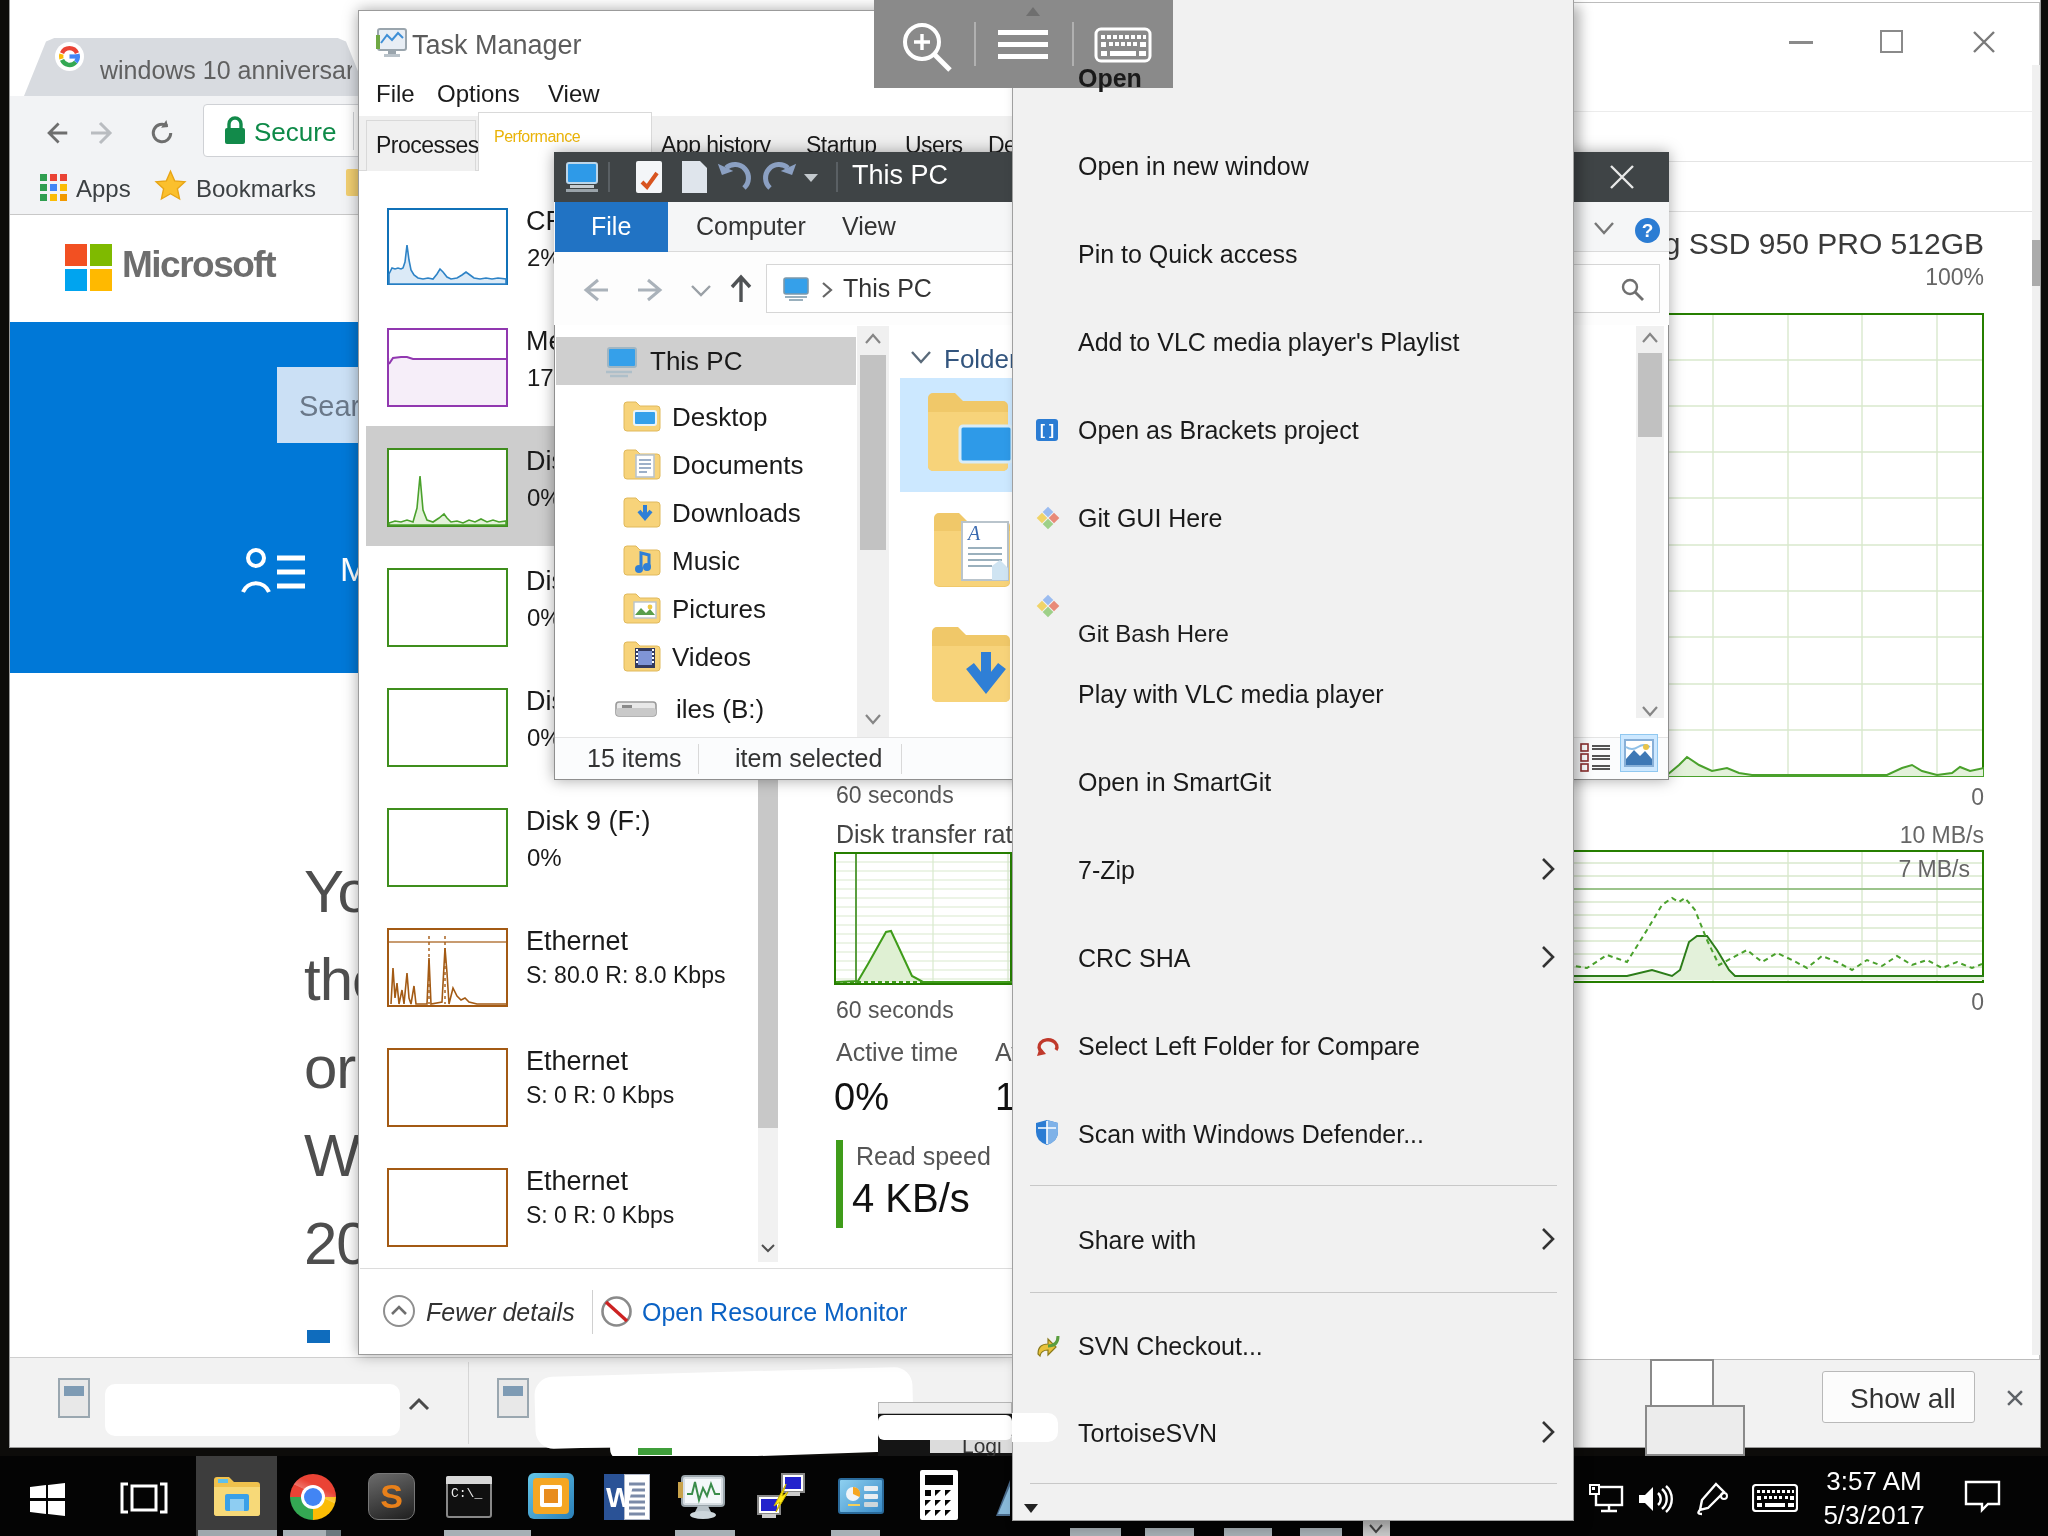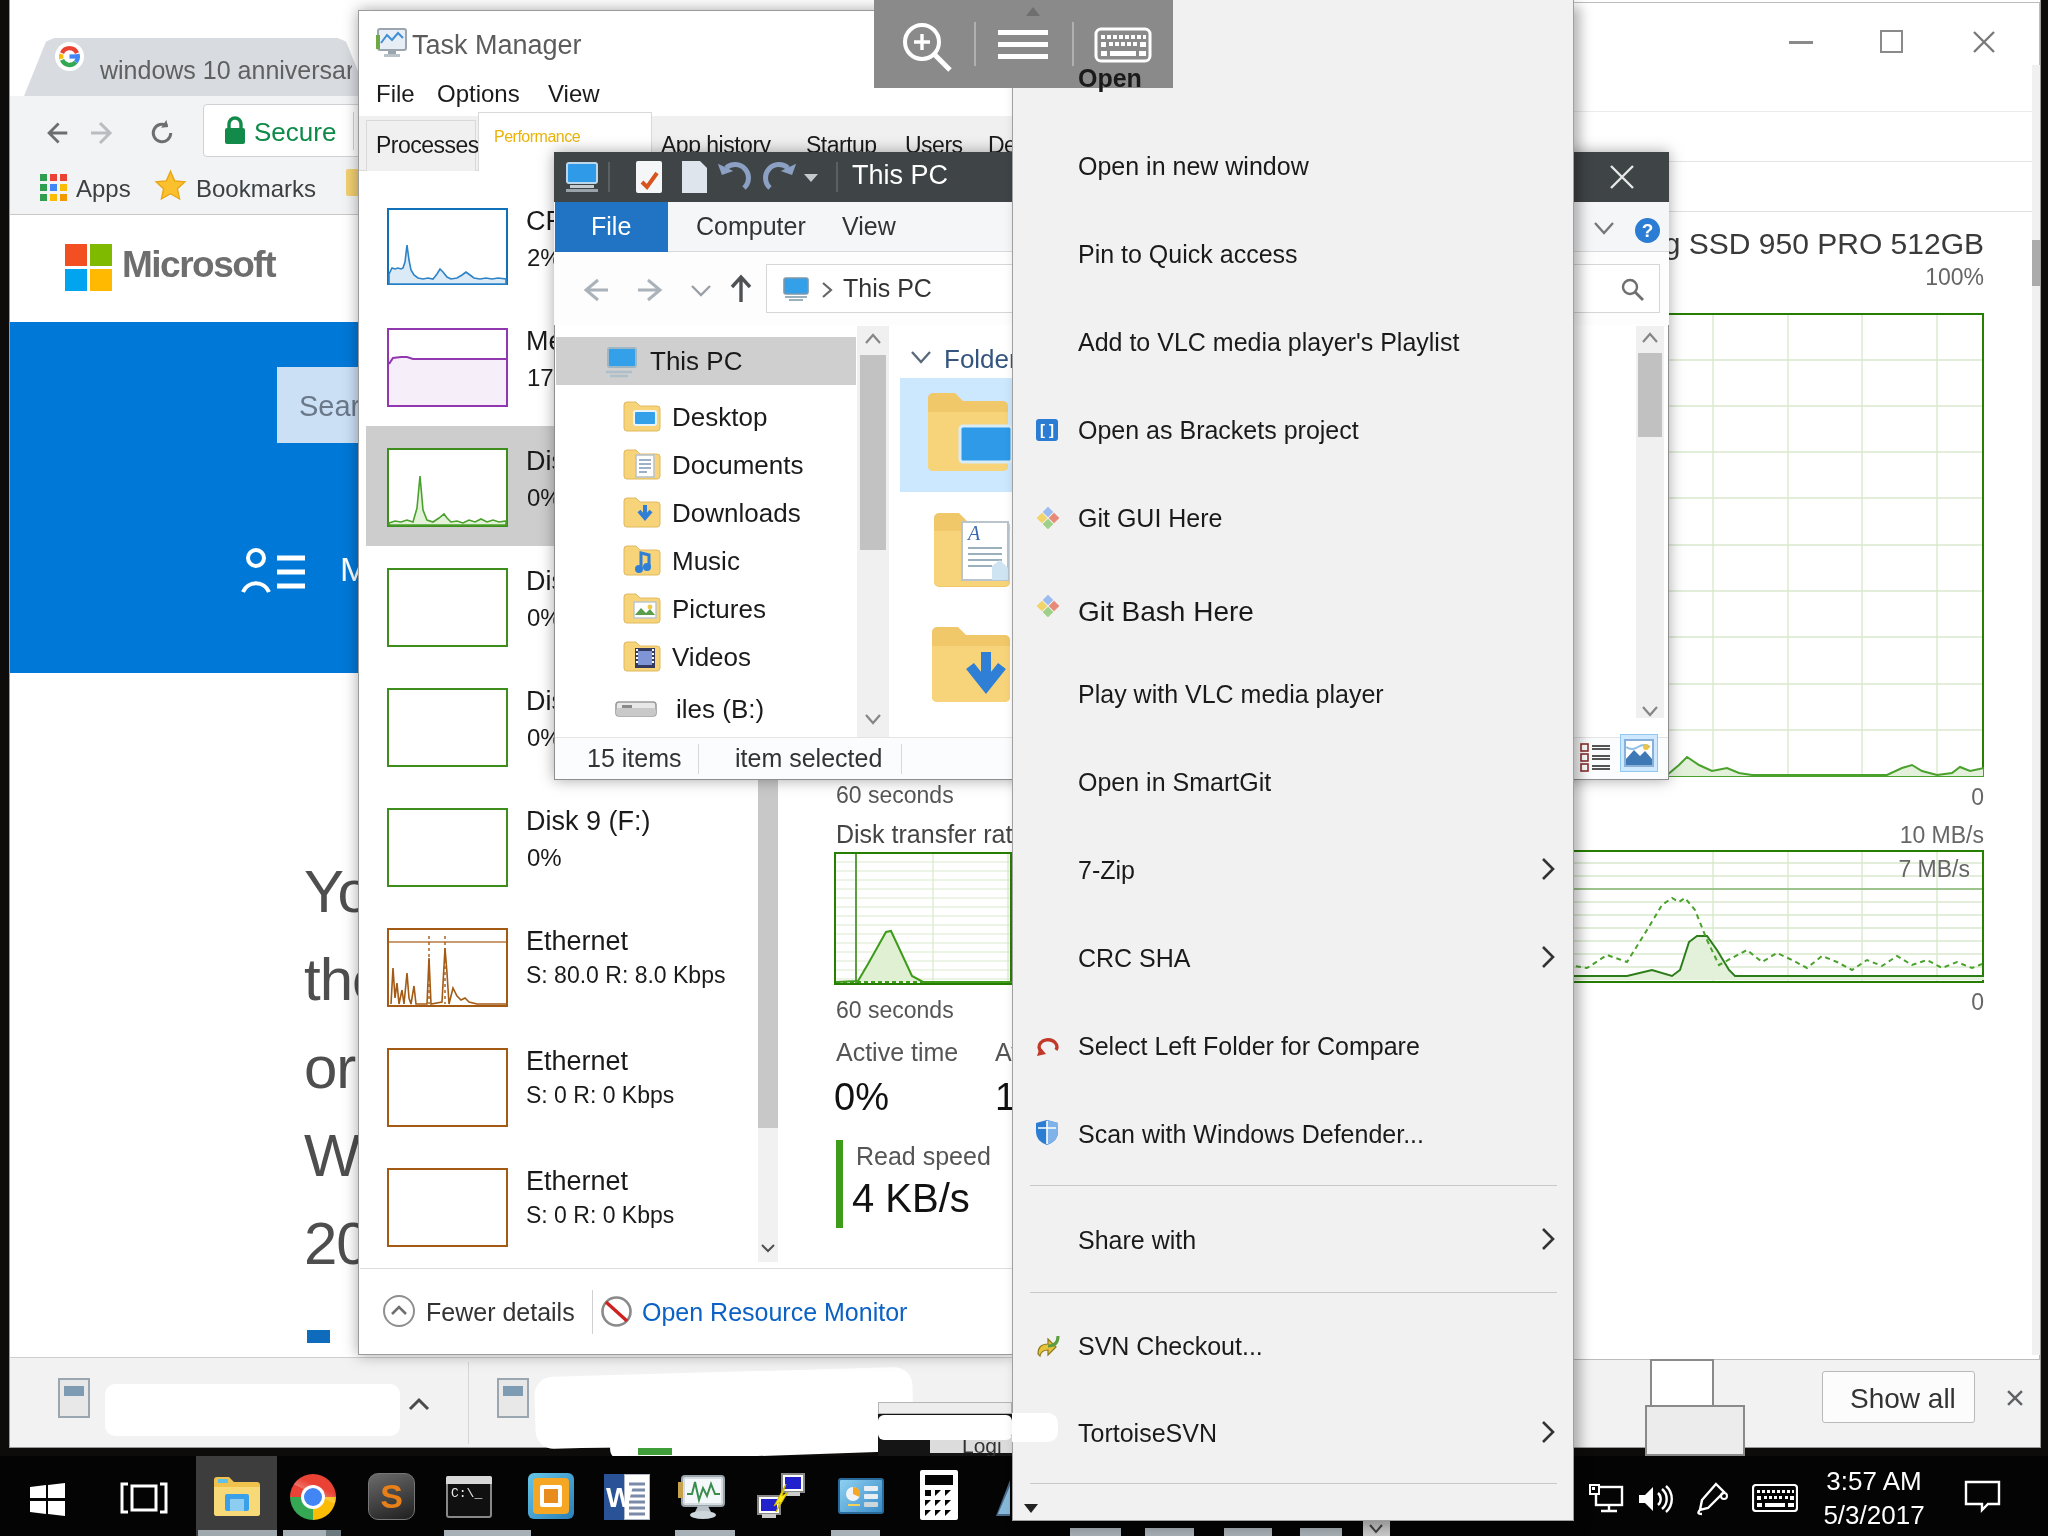--- a/index.html
+++ b/index.html
@@ -291,21 +291,21 @@
 <div class="abs" style="left:995px; top:1076px; font-size:38px; color:#111;">1</div>
 <div class="abs" style="left:836px; top:1140px; width:7px; height:88px; background:#3f9c1a;"></div>
 <div class="abs" style="left:856px; top:1142px; font-size:25px; color:#555;">Read speed</div>
 <div class="abs" style="left:852px; top:1176px; font-size:40px; color:#111;">4 KB/s</div>
 
 <div class="abs" style="left:360px; top:1268px; width:652px; height:1px; background:#dcdcdc;"></div>
 <svg class="abs" style="left:382px; top:1294px;" width="34" height="34" viewBox="0 0 34 34">
     <circle cx="17" cy="17" r="15" stroke="#8f8f8f" stroke-width="2" fill="none"></circle>
     <path d="M10 20 L17 13 L24 20" stroke="#6f6f6f" stroke-width="2.6" fill="none"></path>
   </svg>
-<div class="abs" style="left:426px; top:1298px; font-size:25px; color:#333;">Fewer details</div>
+<div class="abs" style="left:426px; top:1298px; font-size:25px; color:#333;font-style:italic;">Fewer details</div>
 <div class="abs" style="left:592px; top:1290px; width:1px; height:44px; background:#d0d0d0;"></div>
 <svg class="abs" style="left:600px; top:1295px;" width="33" height="33" viewBox="0 0 33 33">
     <circle cx="16.5" cy="16.5" r="14" fill="#fff" stroke="#8a8a8a" stroke-width="2.6"></circle>
     <path d="M6 7 L27 26" stroke="#cc2222" stroke-width="3.4"></path>
   </svg>
 <div class="abs" style="left:642px; top:1298px; font-size:25px; color:#0b62c4;">Open Resource Monitor</div>
 
 <div id="explorer" class="win" style="left:554px; top:152px; width:1115px; height:628px; border:1px solid #8f8f8f; background:#fff; box-shadow:0 0 14px rgba(0,0,0,0.35);">
 </div>
 
@@ -654,21 +654,21 @@
 <svg class="abs" style="left:1964px; top:1480px;" width="37" height="34" viewBox="0 0 37 34">
     <path d="M2 2 H35 V24 H24 L18 30 L18 24 H2 Z" stroke="#fff" stroke-width="2.4" fill="none"></path>
   </svg>
 
 <div id="ctxmenu" class="abs" style="left:1012px; top:0; width:562px; height:1521px; background:#f1f1f1; border:1px solid #a0a0a0; border-top:none; box-shadow:6px 6px 12px rgba(0,0,0,0.3);"></div>
 <div class="abs" style="left:1078px; top:152px; font-size:25px; color:#1a1a1a;">Open in new window</div>
 <div class="abs" style="left:1078px; top:240px; font-size:25px; color:#1a1a1a;">Pin to Quick access</div>
 <div class="abs" style="left:1078px; top:328px; font-size:25px; color:#1a1a1a;">Add to VLC media player's Playlist</div>
 <div class="abs" style="left:1078px; top:416px; font-size:25px; color:#1a1a1a;">Open as Brackets project</div>
 <div class="abs" style="left:1078px; top:504px; font-size:25px; color:#1a1a1a;">Git GUI Here</div>
-<div class="abs" style="left:1078px; top:596px; font-size:28px; color:#1a1a1a;">Git Bash Here</div>
+<div class="abs" style="left:1078px; top:620px; font-size:24px; color:#1a1a1a;">Git Bash Here</div>
 <div class="abs" style="left:1078px; top:680px; font-size:25px; color:#1a1a1a;">Play with VLC media player</div>
 <div class="abs" style="left:1078px; top:768px; font-size:25px; color:#1a1a1a;">Open in SmartGit</div>
 <div class="abs" style="left:1078px; top:856px; font-size:25px; color:#1a1a1a;">7-Zip</div>
 <div class="abs" style="left:1078px; top:944px; font-size:25px; color:#1a1a1a;">CRC SHA</div>
 <div class="abs" style="left:1078px; top:1032px; font-size:25px; color:#1a1a1a;">Select Left Folder for Compare</div>
 <div class="abs" style="left:1078px; top:1120px; font-size:25px; color:#1a1a1a;">Scan with Windows Defender...</div>
 <div class="abs" style="left:1030px; top:1185px; width:527px; height:1px; background:#c8c8c8;"></div>
 <div class="abs" style="left:1078px; top:1226px; font-size:25px; color:#1a1a1a;">Share with</div>
 <div class="abs" style="left:1030px; top:1292px; width:527px; height:1px; background:#c8c8c8;"></div>
 <div class="abs" style="left:1078px; top:1332px; font-size:25px; color:#1a1a1a;">SVN Checkout...</div>

